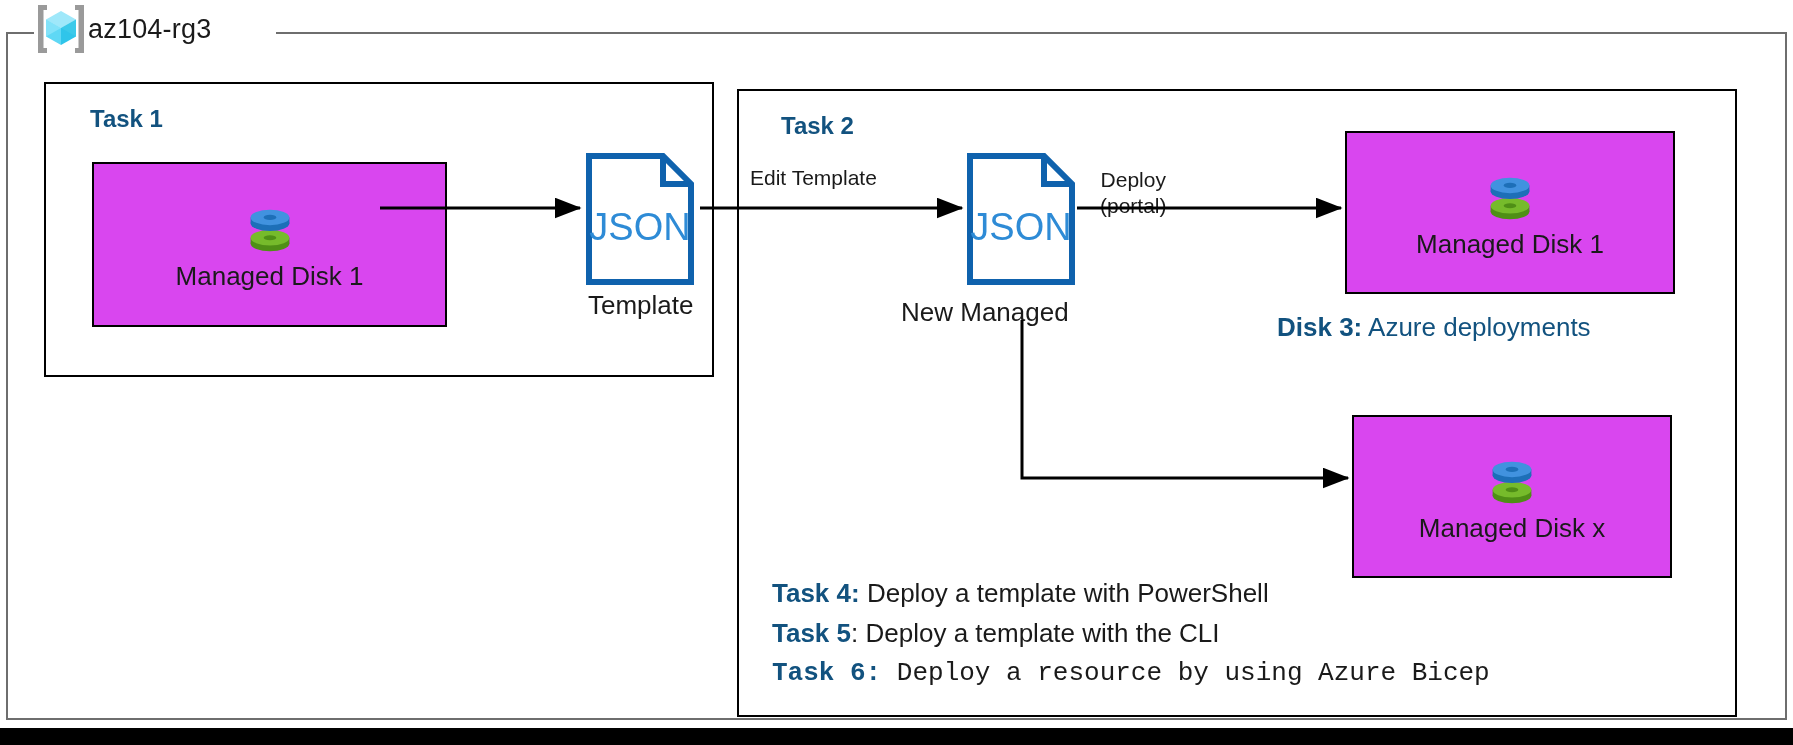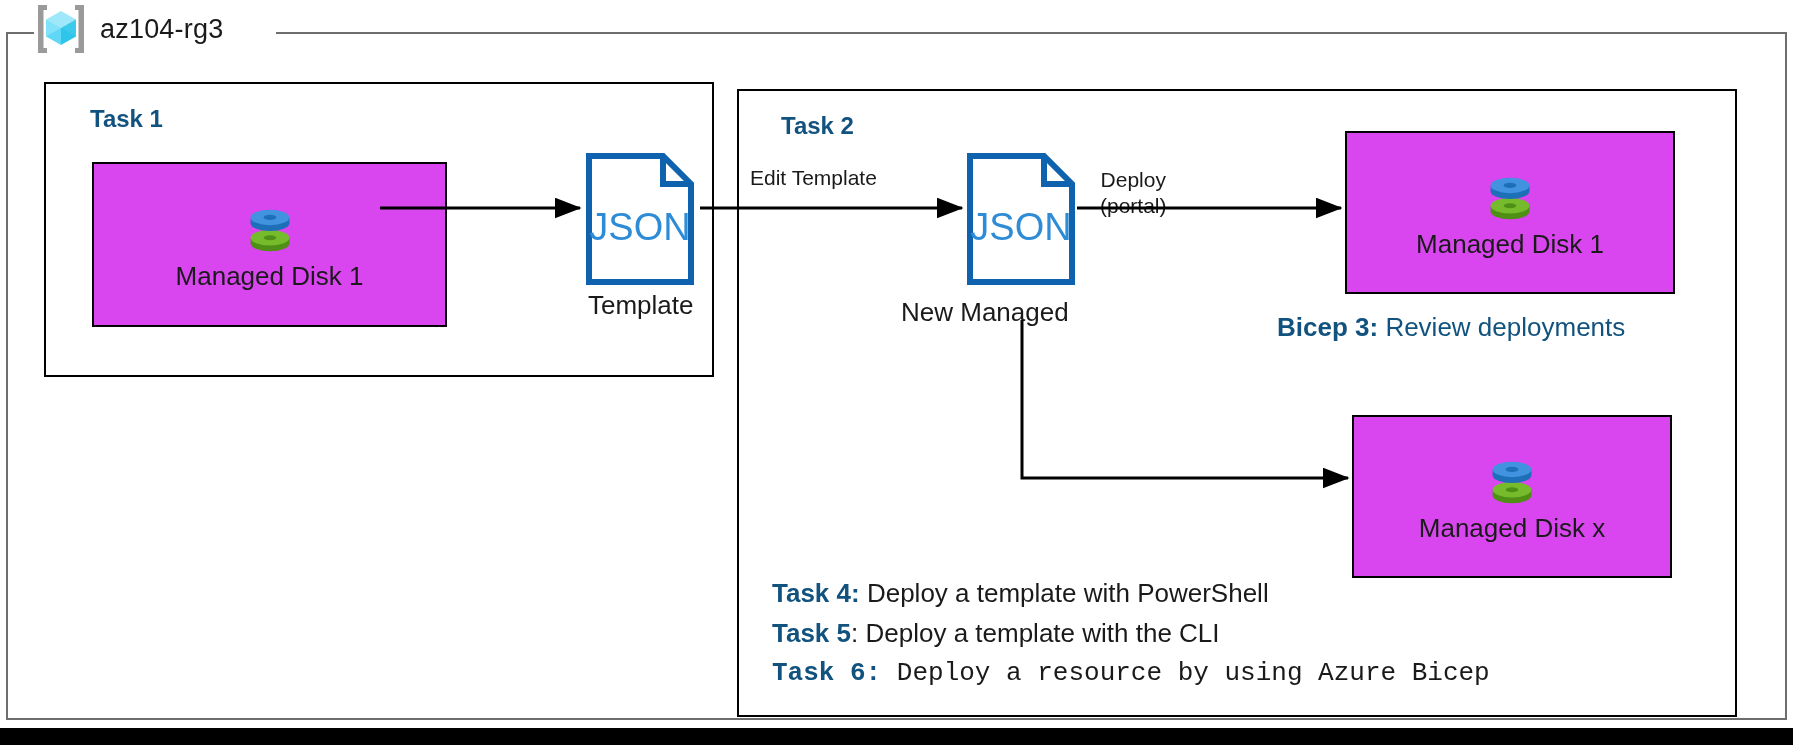--- a/index.html
+++ b/index.html
@@ -62,21 +62,21 @@
     background: #6e6e6e;
   }
 
   
   .rg-label {
     position: absolute;
     left: 34px;
     top: 2px;
     display: flex;
     align-items: center;
-    gap: 12px;
+    gap: 0;
     background: #ffffff;
     padding: 0 8px 0 0;
   }
   .rg-icon {
     width: 54px;
     height: 54px;
     display: block;
   }
   .rg-title {
     font-size: 27px;
@@ -300,21 +300,21 @@
         <ellipse cx="32" cy="26" rx="20" ry="8" fill="#1d6fb8"></ellipse>
         <rect x="12" y="20" width="40" height="6" fill="#1d6fb8"></rect>
         <ellipse cx="32" cy="20" rx="20" ry="8" fill="#4192df"></ellipse>
         <ellipse cx="32" cy="20" rx="6.5" ry="2.6" fill="#1d6fb8"></ellipse>
       </svg>
     </span>
     <span class="resource-label">Managed Disk x</span>
   </div>
 
   <div class="task-note blue" id="task3-note">
-    <span class="tag">Bicep 3:</span><span class="body"> Review deployments</span>
+    <span class="tag">Disk 3:</span><span class="body"> Azure deployments</span>
   </div>
 
   <div class="task-note" id="task4-note">
     <span class="tag">Task 4:</span><span class="body"> Deploy a template with PowerShell</span>
   </div>
 
   <div class="task-note" id="task5-note">
     <span class="tag">Task 5</span><span class="tag-plain-colon">:</span><span class="body"> Deploy a template with the CLI</span>
   </div>
 

